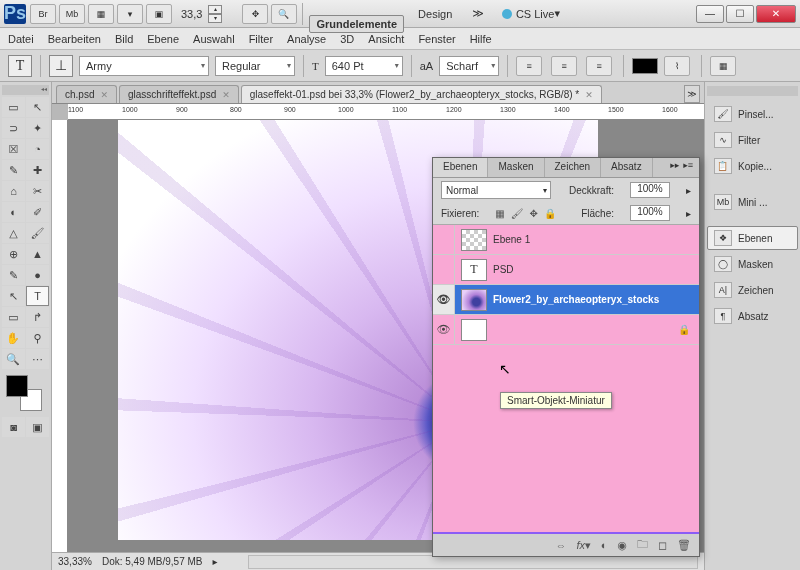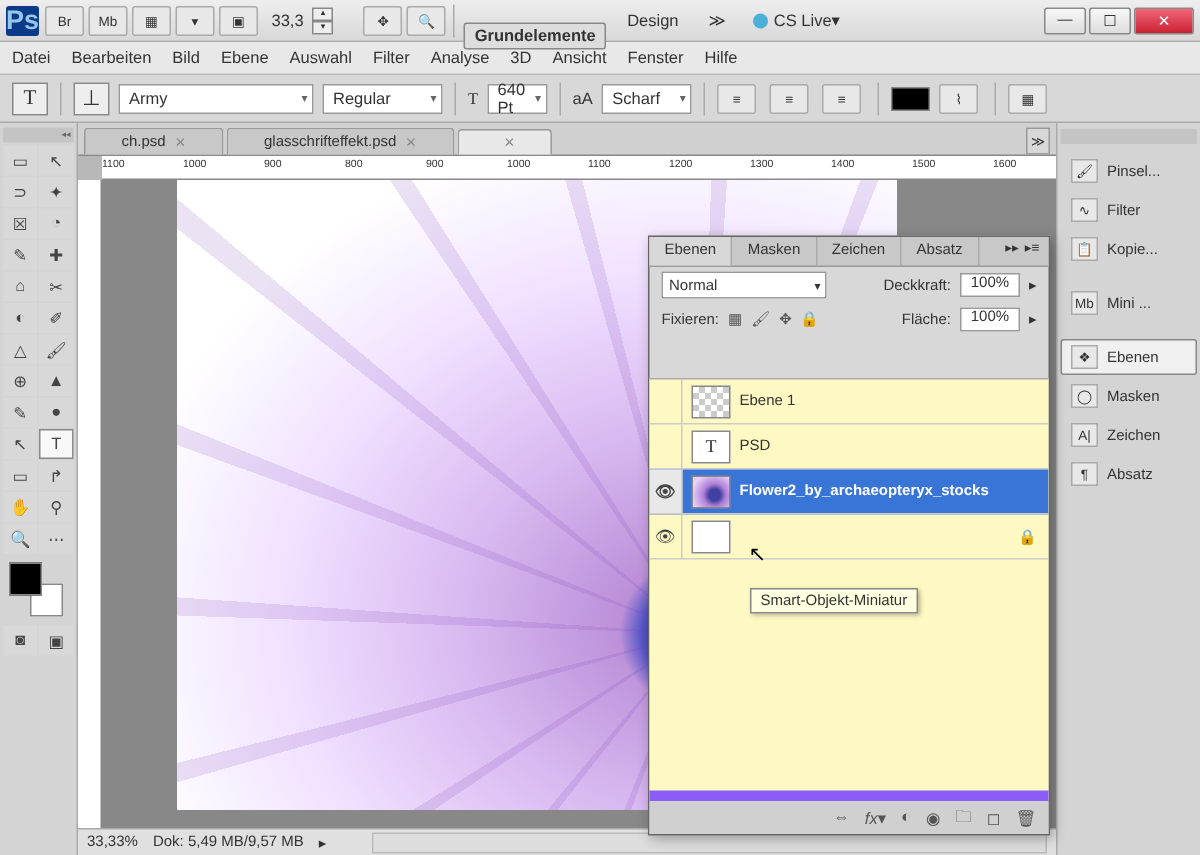--- a/index.html
+++ b/index.html
@@ -30,21 +30,21 @@
 .tools-close { height: 10px; background: #c4c4c4; margin-bottom: 2px; position: relative; }
 .tools-close::after { content: "◂◂"; font-size: 6px; position: absolute; right: 2px; top: 0; color: #666; }
 .tool-grid { display: grid; grid-template-columns: 1fr 1fr; gap: 1px; }
 .tool { width: 23px; height: 20px; background: #d8d8d8; display: flex; align-items: center; justify-content: center; font-size: 11px; color: #444; border: 1px solid transparent; cursor: pointer; }
 .tool.sel { background: #f8f8f8; border: 1px solid #888; }
 .fg-bg { position: relative; width: 40px; height: 36px; margin: 6px 4px; }
 .fg { position: absolute; width: 22px; height: 22px; background: #000; border: 1px solid #888; top: 0; left: 0; }
 .bg { position: absolute; width: 22px; height: 22px; background: #fff; border: 1px solid #888; bottom: 0; right: 4px; }
 .canvas-area { flex: 1; display: flex; flex-direction: column; background: #b8b8b8; position: relative; }
 .doc-tabs { height: 22px; background: #d0d0d0; display: flex; align-items: flex-end; padding: 0 4px; border-bottom: 1px solid #888; }
-.doc-tab { padding: 3px 24px; font-size: 10px; background: #c8c8c8; border: 1px solid #999; border-bottom: none; margin-right: 2px; border-radius: 3px 3px 0 0; display: flex; align-items: center; }
+.doc-tab { padding: 3px 8px; font-size: 10px; background: #c8c8c8; border: 1px solid #999; border-bottom: none; margin-right: 2px; border-radius: 3px 3px 0 0; display: flex; align-items: center; }
 .doc-tab.active { background: #e8e8e8; }
 .doc-tab .x { margin-left: 6px; font-size: 9px; color: #888; }
 .nav-arrow { width: 16px; height: 18px; background: #d8d8d8; border: 1px solid #999; display: flex; align-items: center; justify-content: center; font-size: 9px; margin-left: auto; }
 .ruler-h { height: 16px; background: #fff; border-bottom: 1px solid #888; margin-left: 16px; position: relative; overflow: hidden; font-size: 7px; }
 .ruler-h span { position: absolute; top: 2px; }
 .canvas-wrap { flex: 1; display: flex; overflow: hidden; position: relative; }
 .ruler-v { width: 16px; background: #fff; border-right: 1px solid #888; }
 .canvas { flex: 1; background: #888; position: relative; overflow: hidden; }
 .image { position: absolute; left: 50px; top: 0; width: 480px; height: 420px; background: radial-gradient(ellipse 180px 180px at 72% 72%, #1a1a5a 0%, #3030a0 12%, #5858c8 20%, transparent 28%), radial-gradient(ellipse at 70% 70%, #b080d0 0%, #d8b8f0 30%, #f0e0ff 55%, #fff 80%); }
 .petal-lines { position: absolute; inset: 0; background: repeating-conic-gradient(from 200deg at 72% 72%, rgba(120,60,180,0.15) 0deg 2deg, transparent 2deg 18deg); }
@@ -55,26 +55,26 @@
 .rpanel-item { height: 24px; display: flex; align-items: center; padding: 0 6px; gap: 6px; font-size: 10px; border: 1px solid transparent; margin-bottom: 2px; }
 .rpanel-item.sel { background: #f0f0f0; border: 1px solid #888; border-radius: 2px; }
 .rpanel-icon { width: 18px; height: 16px; background: #e8e8e8; border: 1px solid #aaa; display: flex; align-items: center; justify-content: center; font-size: 9px; }
 .rpanel-group-sep { height: 10px; }
 
 .layers-panel { position: absolute; left: 432px; top: 157px; width: 268px; height: 400px; background: #d8d8d8; border: 1px solid #666; box-shadow: 2px 2px 8px rgba(0,0,0,0.3); display: flex; flex-direction: column; }
 .lp-tabs { height: 20px; background: #c8c8c8; display: flex; border-bottom: 1px solid #999; }
 .lp-tab { padding: 3px 10px; font-size: 10px; border-right: 1px solid #aaa; }
 .lp-tab.active { background: #d8d8d8; font-weight: 500; }
 .lp-tab-arrows { margin-left: auto; padding: 2px 6px; font-size: 9px; display: flex; gap: 4px; }
-.lp-row { display: flex; align-items: center; padding: 3px 8px; font-size: 10px; gap: 6px; }
+.lp-row { display: flex; align-items: center; padding: 3px 8px; font-size: 10px; gap: 16px; }
 .lp-dd { flex: 0 0 110px; height: 18px; border: 1px solid #999; background: #fff; padding: 0 4px; position: relative; display: flex; align-items: center; }
 .lp-dd::after { content: "▾"; position: absolute; right: 3px; font-size: 8px; }
 .lp-val { width: 40px; height: 16px; border: 1px solid #999; background: #fff; text-align: center; font-size: 10px; }
 .lp-icons { display: flex; gap: 6px; font-size: 10px; color: #555; }
-.lp-list { flex: 1; background: #fef9c3; border-top: 1px solid #aaa; border-bottom: 7px solid #8b5cf6; overflow: hidden; margin-top: 28px; }
+.lp-list { flex: 1; background: #f9a8d4; border-top: 1px solid #aaa; border-bottom: 2px solid #8b5cf6; overflow: hidden; }
 .layer { height: 30px; display: flex; align-items: center; border-bottom: 1px solid #ccc; font-size: 10px; }
 .layer.sel { background: #3875d7; color: #fff; font-weight: bold; }
 .eye-col { width: 22px; text-align: center; font-size: 11px; color: #444; border-right: 1px solid #ccc; height: 100%; display: flex; align-items: center; justify-content: center; }
 .layer.sel .eye-col { color: #444; background: #e8e8e8; }
 .thumb { width: 26px; height: 22px; border: 1px solid #888; margin: 0 6px; background: #fff; display: flex; align-items: center; justify-content: center; font-size: 12px; }
 .thumb.checker { background: repeating-conic-gradient(#ccc 0 25%, #fff 0 50%) 0 0/8px 8px; }
 .thumb.flower { background: radial-gradient(circle at 60% 60%, #4040a0 20%, #b080d8 40%, #e8d0f8 80%); }
 .lock-col { width: 20px; text-align: center; margin-left: auto; margin-right: 4px; color: #666; }
 .tooltip { position: absolute; left: 500px; top: 392px; background: #ffffe1; border: 1px solid #888; padding: 2px 6px; font-size: 10px; z-index: 20; box-shadow: 1px 1px 3px rgba(0,0,0,0.3); }
 .lp-footer { height: 22px; background: #d0d0d0; display: flex; align-items: center; justify-content: flex-end; gap: 10px; padding: 0 8px; font-size: 11px; color: #555; }
@@ -124,21 +124,21 @@
   </div>
 
 <div class="optbar">
   <div class="opt-icon">T</div>
   <div class="sep"></div>
   <div class="opt-icon">⊥</div>
   <div class="dropdown" style="width:130px">Army</div>
   <div class="dropdown" style="width:80px">Regular</div>
   <div class="sep"></div>
   <span style="font-family:serif">T</span>
-  <div class="dropdown" style="width:40px">640 Pt</div>
+  <div class="dropdown" style="width:78px">640 Pt</div>
   <div class="sep"></div>
   <span>aA</span>
   <div class="dropdown" style="width:60px">Scharf</div>
   <div class="sep"></div>
   <div class="tb-btn">≡</div>
   <div class="tb-btn">≡</div>
   <div class="tb-btn">≡</div>
   <div class="sep"></div>
   <div class="swatch"></div>
   <div class="tb-btn">⌇</div>
@@ -191,20 +191,21 @@
     <div class="doc-tabs" id="doctabs">
     <div class="doc-tab">
           <span>ch.psd</span>
           <span class="x">✕</span>
         </div>
         <div class="doc-tab">
           <span>glasschrifteffekt.psd</span>
           <span class="x">✕</span>
         </div>
         <div class="doc-tab active">
+          <span>glaseffekt-01.psd bei 33,3% (Flower2_by_archaeopteryx_stocks, RGB/8) *</span>
           <span class="x">✕</span>
         </div>
         <div class="nav-arrow">≫</div>
       </div>
     <div class="ruler-h" id="rulerh">
         <span style="left: 0px;">1100</span>
         <span style="left: 54px;">1000</span>
         <span style="left: 108px;">900</span>
         <span style="left: 162px;">800</span>
         <span style="left: 216px;">900</span>

